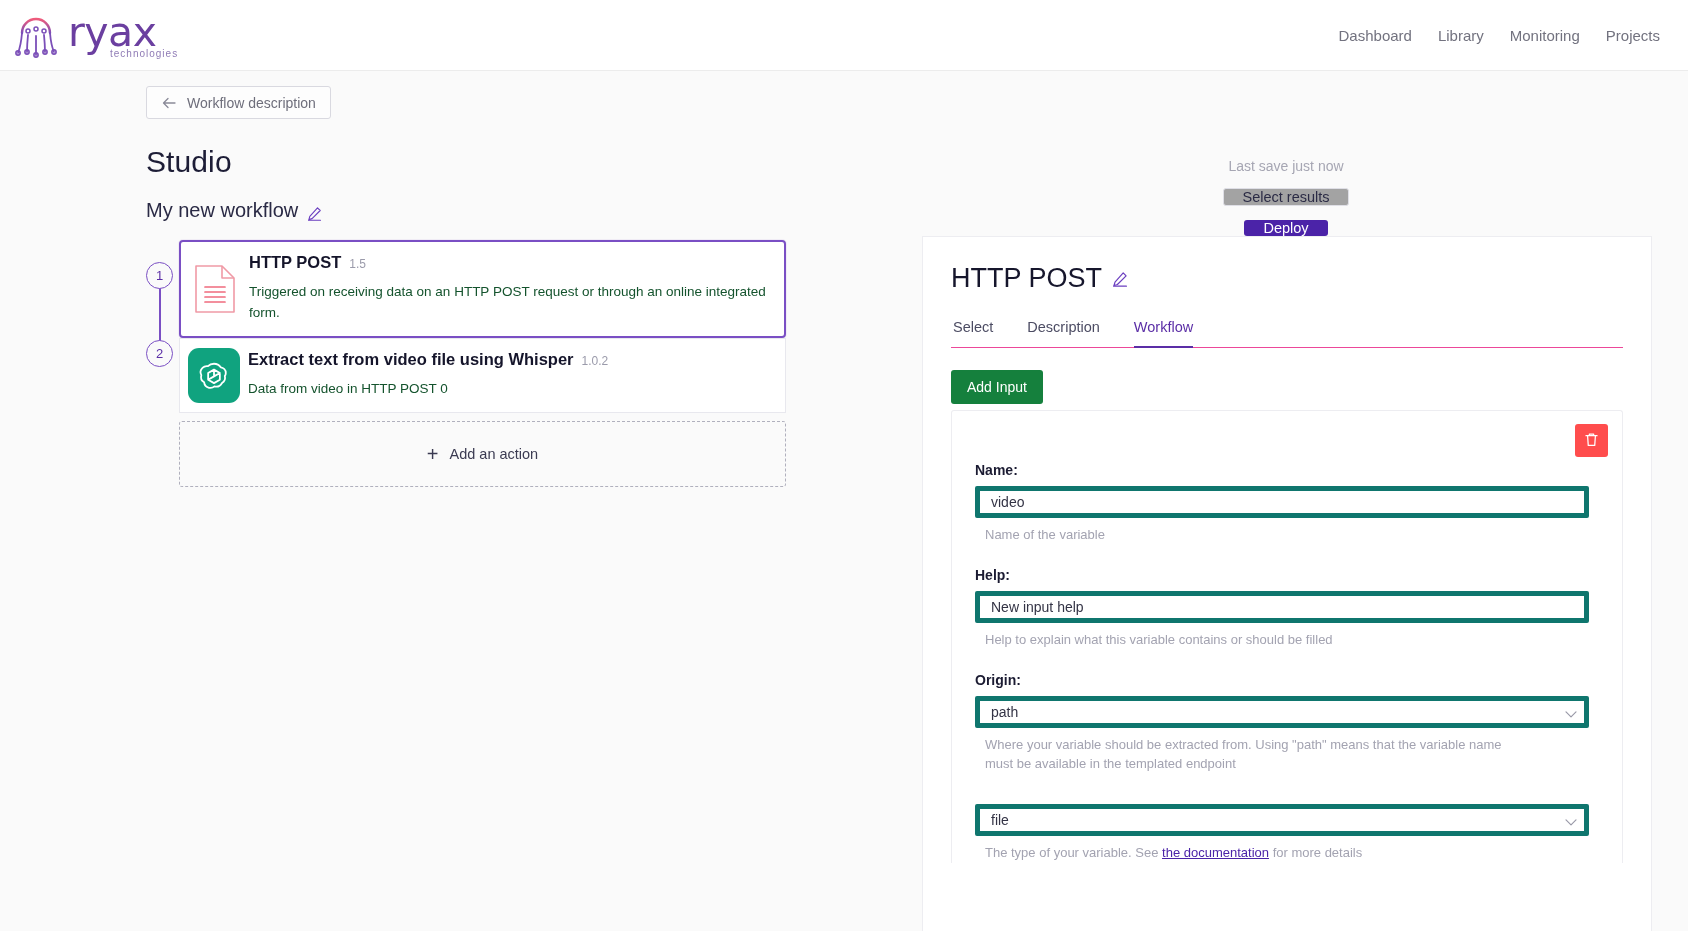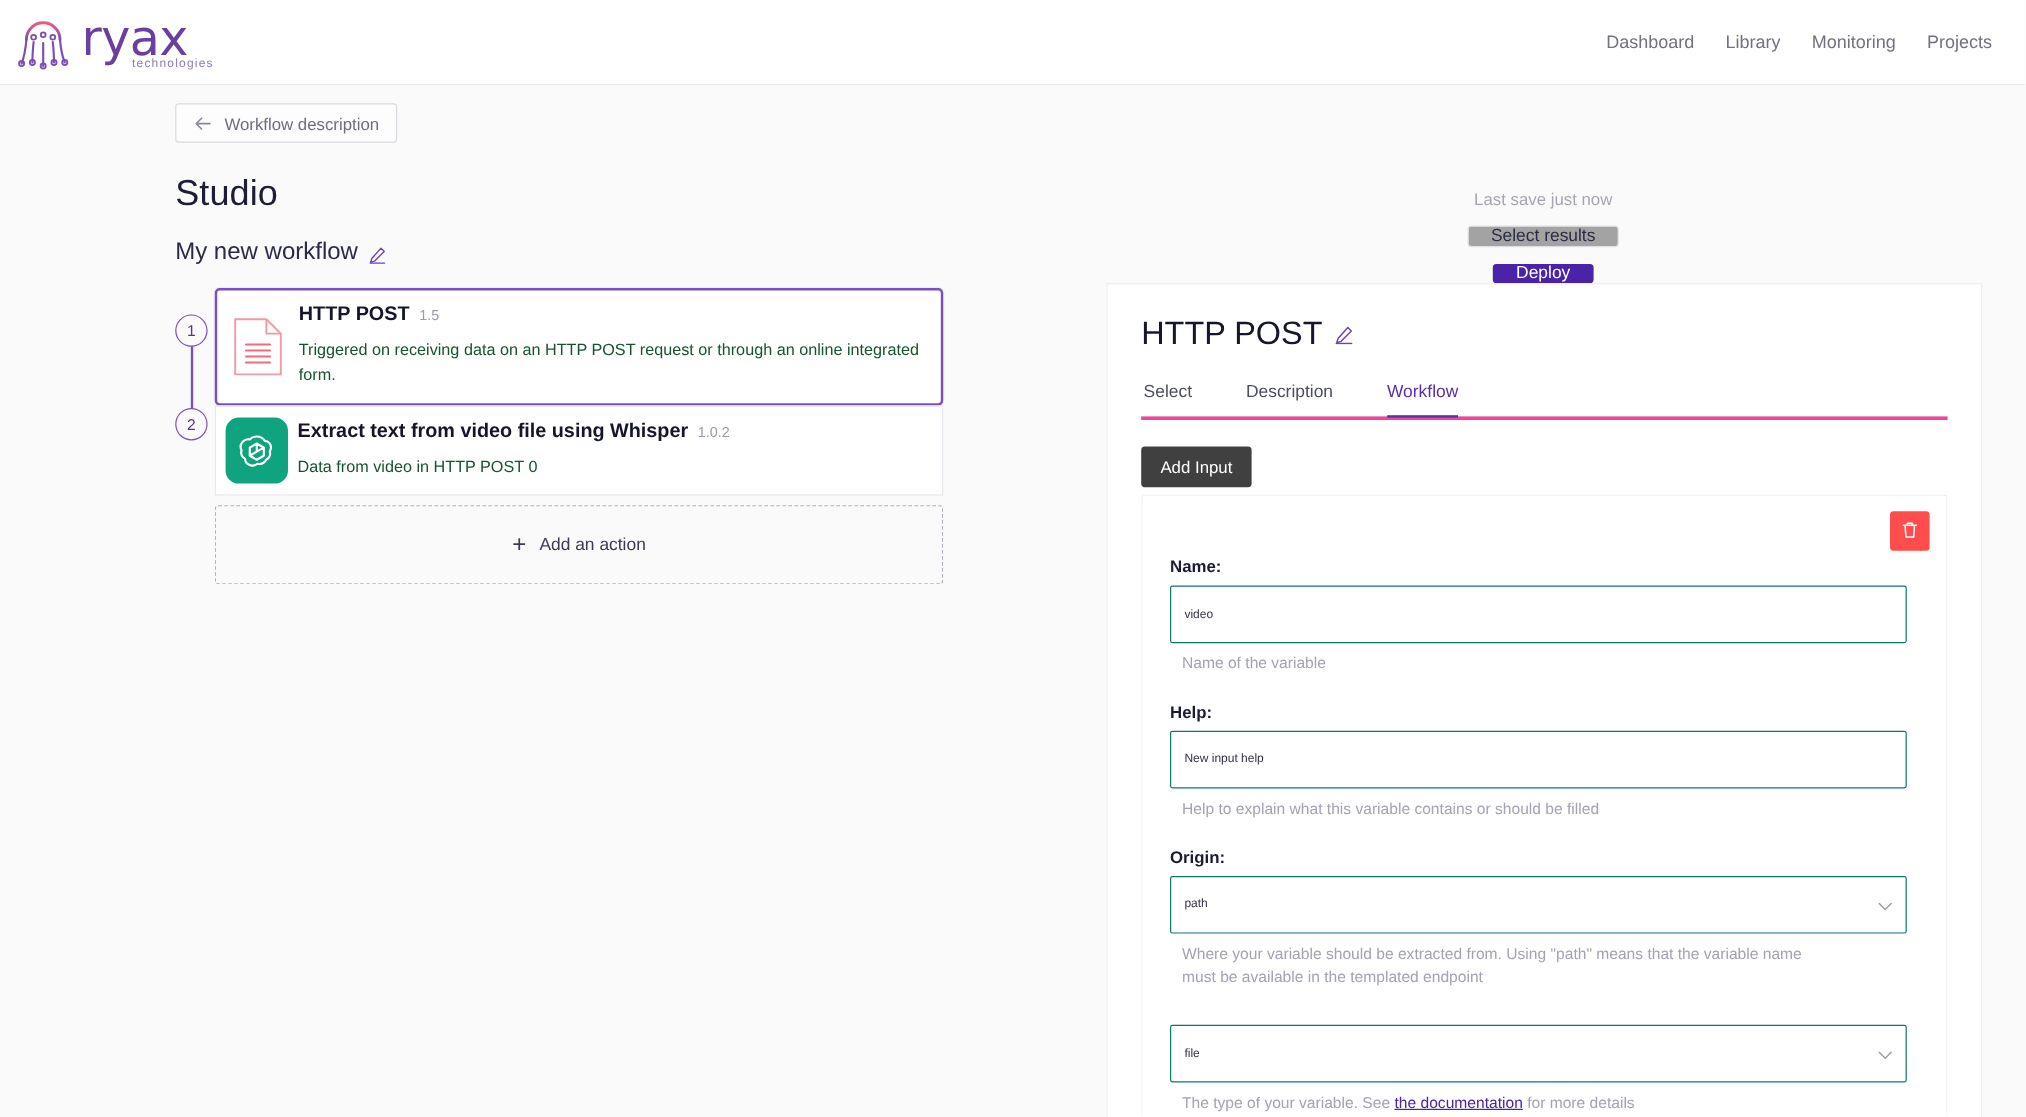--- a/index.html
+++ b/index.html
@@ -213,40 +213,40 @@
     height: 695px;
     padding: 26px 28px 0 28px;
     overflow: hidden;
     position: relative;
   }
   .panel-title-row { display: flex; align-items: center; gap: 10px; }
   .panel-title { font-size: 27px; font-weight: 400; color: #16162c; }
 
   .tabs {
     display: flex;
-    gap: 45px;
+    gap: 34px;
     margin-top: 25px;
-    border-bottom: 3px solid #ec4899;
+    border-bottom: 1px solid #ec4899;
     padding-left: 2px;
   }
   .tab {
     font-size: 14.5px;
     color: #4c4c63;
     padding-bottom: 11px;
     cursor: pointer;
     border-bottom: 2.5px solid transparent;
     margin-bottom: -1px;
   }
   .tab.active { color: #5b2ea6; border-bottom-color: #5b2ea6; }
 
   .btn-add-input {
     margin-top: 22px;
     height: 34px;
     padding: 0 16px;
-    background: #404040;
+    background: #15803d;
     border: none;
     border-radius: 3px;
     color: #fff;
     font-size: 14px;
     cursor: pointer;
   }
 
   .input-card {
     margin-top: 6px;
     border: 1px solid #ededf1;
@@ -266,25 +266,25 @@
     display: flex; align-items: center; justify-content: center;
     cursor: pointer;
   }
 
   .field { margin-top: 22px; }
   .field:first-of-type { margin-top: 34px; }
   .field-label { font-size: 14px; font-weight: 700; color: #1b1b32; }
   .field-input {
     margin-top: 8px;
     width: 100%;
-    height: 48px;
-    border: 1px solid #0f766e;
+    height: 32px;
+    border: 5px solid #0f766e;
     border-radius: 2px;
     background: #fff;
-    font-size: 10px;
+    font-size: 14px;
     color: #333345;
     padding: 0 11px;
     font-family: "Liberation Sans", sans-serif;
     outline: none;
   }
   .select-wrap { position: relative; }
   .chev {
     position: absolute;
     right: 12px; top: 50%;
     transform: translateY(-45%);

